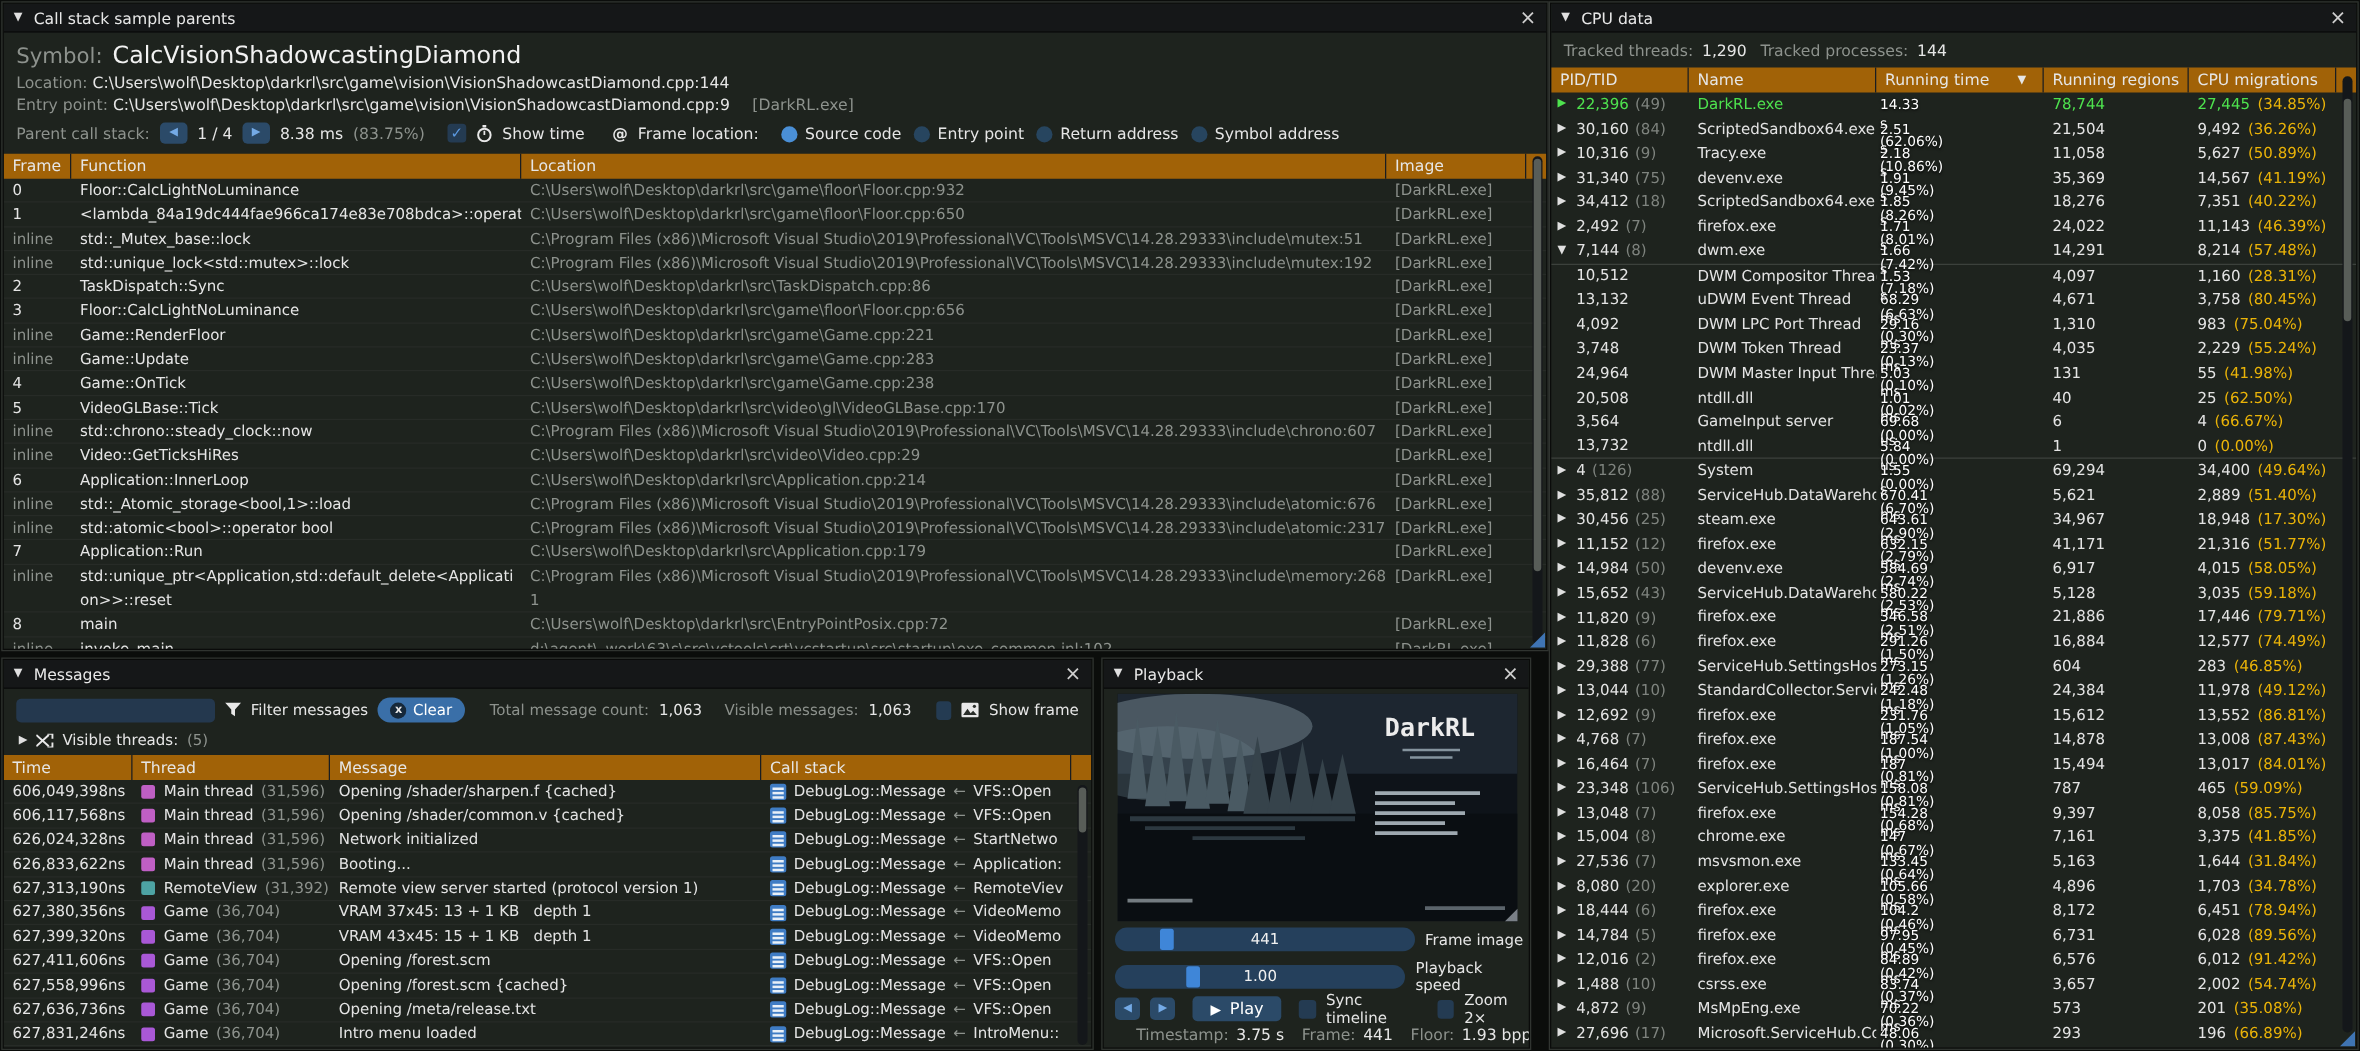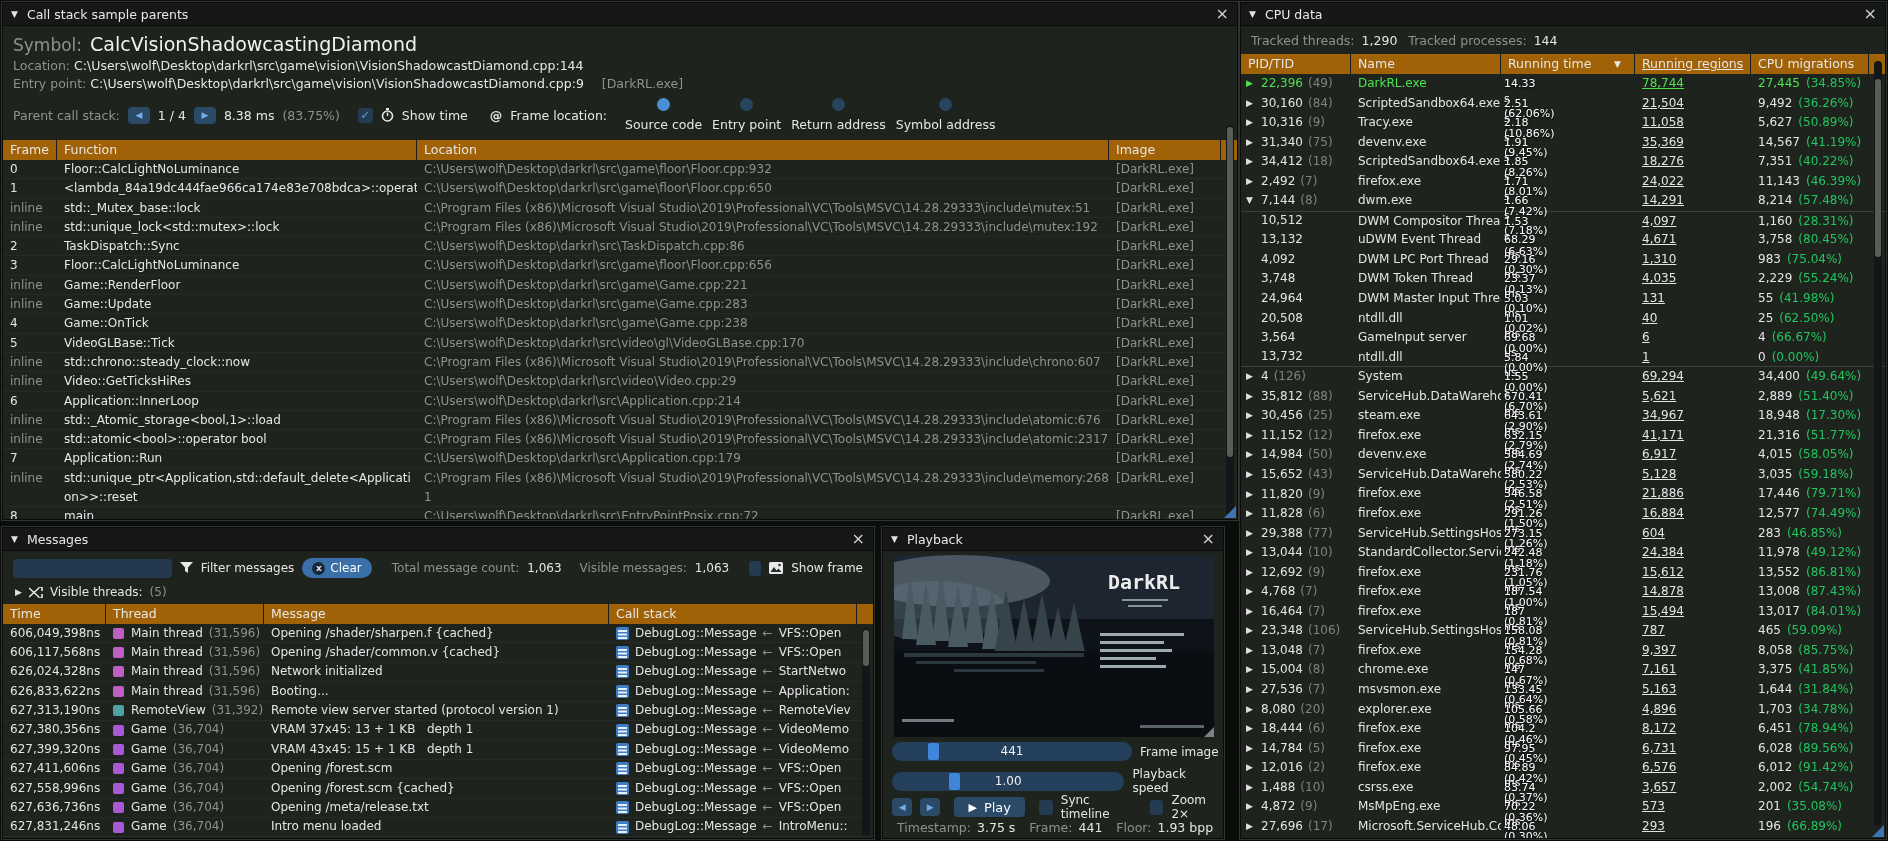--- a/index.html
+++ b/index.html
@@ -17,21 +17,21 @@
   .cell{padding:0 0 0 7px;box-sizing:border-box;overflow:hidden;white-space:pre;}
   .trow{display:flex;border-bottom:1px solid #272b27;box-sizing:border-box;}
   
   #cs-panel{left:2px;top:2px;width:1236px;height:518px;}
   .cs-symline{padding:7px 10px 0 10px;font-size:17px;}
   .cs-symline .symval{font-size:19px;color:#f2f2f2;margin-left:8px;}
   .cs-line{padding:3px 18px 0 10px;font-size:12.5px;}
   .cs-parent{display:flex;align-items:center;gap:8px;padding:7px 10px 8px 10px;font-size:12.5px;}
   .pagerbtn{width:22px;height:17px;background:#2b4a68;border-radius:4px;color:#74aae6;font-size:9px;text-align:center;line-height:17px;}
   .checkbox{width:15px;height:15px;background:#243b52;border-radius:3px;text-align:center;line-height:15px;font-size:12px;color:#5c9ae2;font-weight:bold;}
-  .radio-item{display:flex;align-items:center;gap:6px;margin-left:10px;flex-direction:column;}
+  .radio-item{display:flex;align-items:flex-end;gap:6px;margin-left:10px;}
   .radio{width:13px;height:13px;border-radius:50%;background:#27455f;}
   .sel .radio{background:#4a8fd6;}
   .cs-table .cell:nth-child(1){width:54px;}
   .cs-table .cell:nth-child(2){width:360px;}
   .cs-table .cell:nth-child(3){width:692px;}
   .cs-table .cell:nth-child(4){width:112px;}
   #cs-rows .trow{height:19.3px;line-height:19.3px;}
   #cs-rows .trow.wrap{height:38.6px;}
   #cs-rows .trow.wrap .cell{white-space:normal;word-break:break-all;line-height:19.3px;}
   #cs-rows .fn{color:#e6e6e6;}
@@ -61,34 +61,34 @@
   .pb-img{position:absolute;left:11px;top:27px;width:320px;height:182px;}
   .imggrip{position:absolute;left:321px;top:199px;width:0;height:0;border-left:10px solid transparent;border-bottom:10px solid #7a8087;}
   .pb-sliderrow{position:absolute;display:flex;align-items:center;gap:8px;left:9px;}
   .slider{position:relative;width:240px;height:19px;background:#25405c;border-radius:10px;}
   .slider .handle{position:absolute;top:1px;bottom:1px;width:11px;background:#3f86d8;border-radius:2px;}
   .slider .val{position:absolute;inset:0;text-align:center;line-height:19px;color:#f0f0f0;}
   .pb-btnrow{position:absolute;left:9px;display:flex;align-items:center;gap:8px;}
   .stepbtn{width:22px;height:18px;background:#2b4a68;border-radius:4px;color:#74aae6;font-size:9px;text-align:center;line-height:18px;}
   .playbtn{display:flex;align-items:center;gap:7px;background:#2b4a68;border-radius:4px;height:20px;padding:0 14px;color:#fff;font-size:13px;}
   .playtri{color:#fff;font-size:11px;}
-  .pb-status{position:absolute;left:14px;display:flex;gap:6px;font-size:12.5px;white-space:nowrap;}
+  .pb-status{position:absolute;left:26px;display:flex;gap:6px;font-size:12.5px;white-space:nowrap;}
   
   #cpu-panel{left:1240px;top:2px;width:646px;height:837px;}
   .cpu-stats{display:flex;gap:7px;align-items:center;padding:7px 10px 6px 10px;font-size:12.5px;}
   .cpu-table .cell:nth-child(1){width:110px;}
   .cpu-table .cell:nth-child(2){width:150px;}
   .cpu-table .cell:nth-child(3){width:134px;}
-  .cpu-table .cell:nth-child(4){width:116px;text-decoration:underline;}
+  .cpu-table .cell:nth-child(4){width:116px;}
   .cpu-table .cell:nth-child(5){width:118px;}
   #cpu-rows .trow{height:19.55px;line-height:19.5px;border-bottom:none;}
   .pid-cell{display:flex;align-items:center;width:110px;box-sizing:border-box;overflow:hidden;white-space:pre;padding-left:5px;}
   .tri{width:15px;font-size:9px;color:#e0e0e0;flex:none;}
   .cnt{color:#7e837e;margin-left:5px;}
-  .mig-pct{color:#22c55e;margin-left:6px;}
+  .mig-pct{color:#eab308;margin-left:6px;}
   .bar-cell{width:134px;box-sizing:border-box;padding:2px 3px 0 3px;}
   .bar{position:relative;height:15px;background:#25405c;border-radius:8px;overflow:hidden;}
   .bar .fill{position:absolute;left:0;top:0;bottom:0;background:#e2a71e;border-radius:8px 0 0 8px;}
   .bar .btext{position:absolute;inset:0;text-align:center;font-size:11px;line-height:15px;color:#fff;text-shadow:0 1px 2px rgba(0,0,0,.9);}
   .hl .pidnum,.hl .namecell,.hl .regions,.hl .mignum,.hl .tri{color:#4ee24e;}
   .child .tri{visibility:hidden;}
   .gstart{border-top:1px solid #3c413c !important;}
   .gend{border-bottom:1px solid #3c413c !important;}
   
   .vsb{position:absolute;width:8px;background:#14171a;border-radius:4px;}

